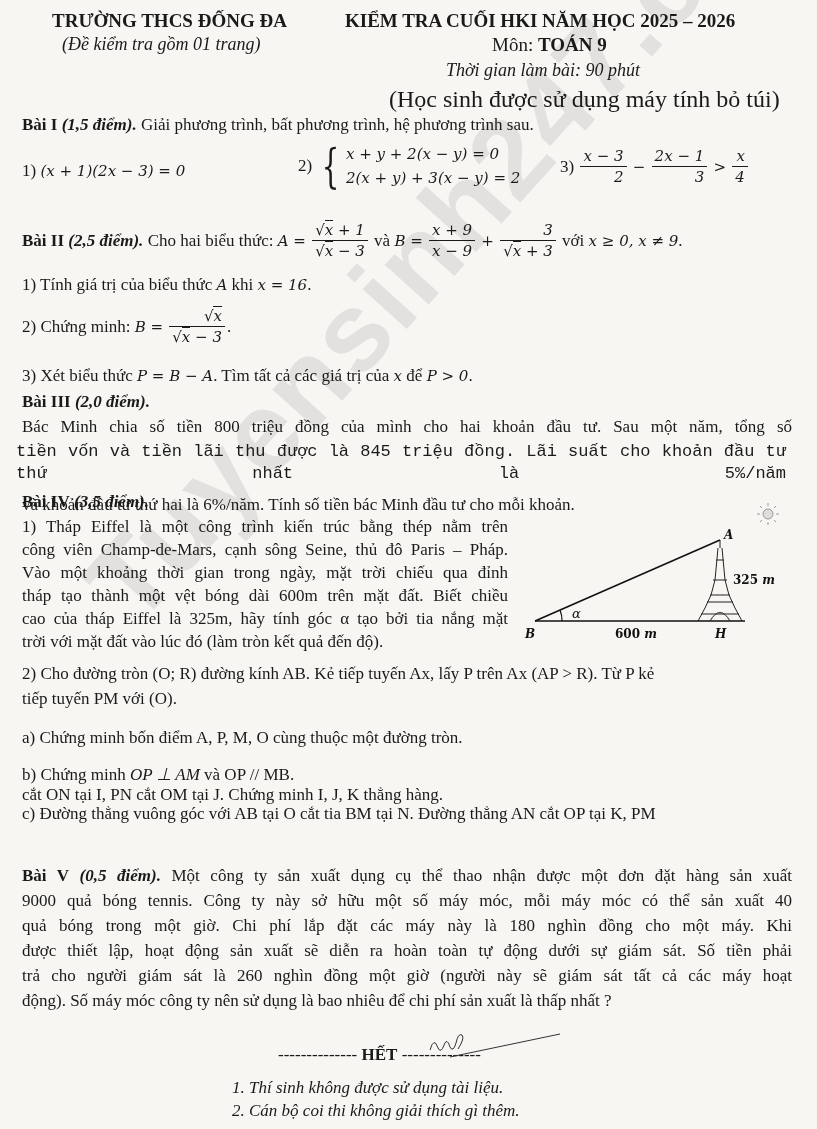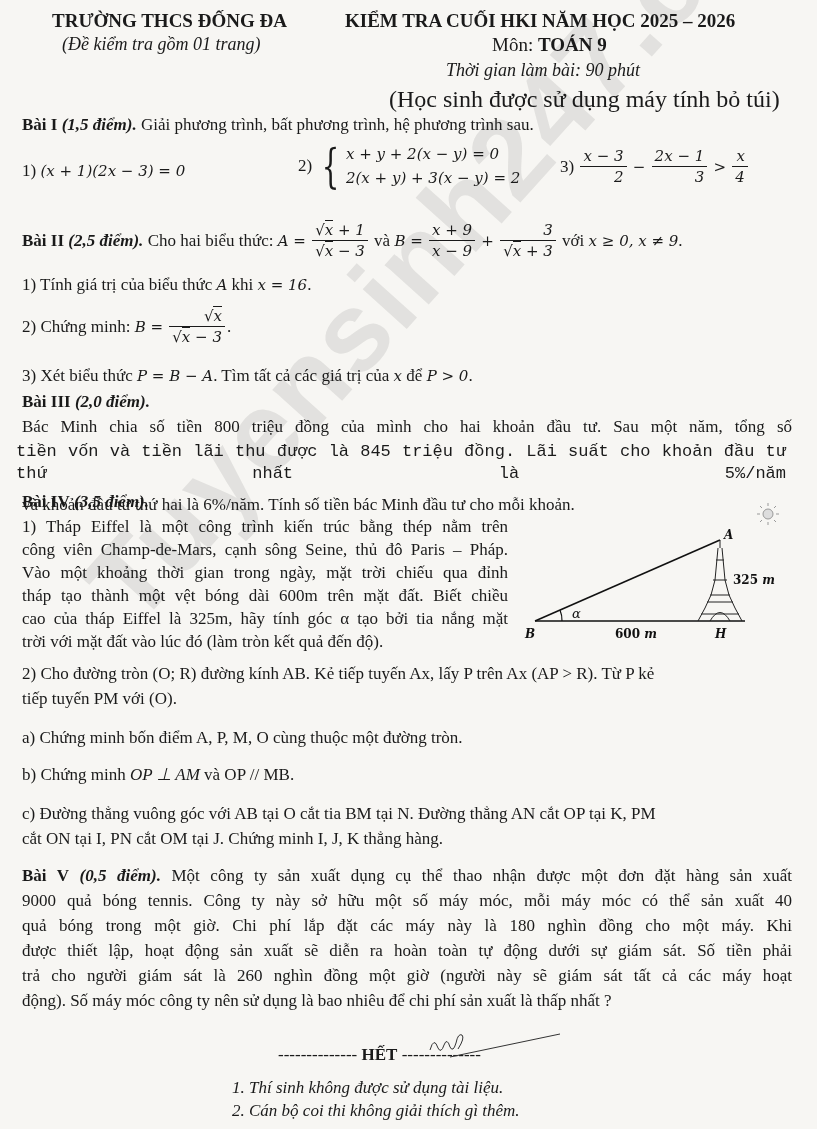--- a/index.html
+++ b/index.html
@@ -183,21 +183,21 @@
 
   <div class="abs line" style="left:22px; top:663px;">2) Cho đường tròn (O; R) đường kính AB. Kẻ tiếp tuyến Ax, lấy P trên Ax (AP &gt; R). Từ P kẻ</div>
   <div class="abs line" style="left:22px; top:688px;">tiếp tuyến PM với (O).</div>
   <div class="abs line" style="left:22px; top:727px;">a) Chứng minh bốn điểm A, P, M, O cùng thuộc một đường tròn.</div>
   <div class="abs line" style="left:22px; top:764px;">
     <span>b) Chứng minh </span>
     <span class="math" style="font-family:'Liberation Serif', serif; font-size:17px;">OP ⊥ AM</span>
     <span> và OP // MB.</span>
   </div>
   <div class="abs line" style="left:22px; top:803px;">c) Đường thẳng vuông góc với AB tại O cắt tia BM tại N. Đường thẳng AN cắt OP tại K, PM</div>
-  <div class="abs line" style="left:22px; top:828px;">cắt ON tại I, PN cắt OM tại J. Chứng minh I, J, K thẳng hàng.</div>
+  <div class="abs line" style="left:22px; top:784px;">cắt ON tại I, PN cắt OM tại J. Chứng minh I, J, K thẳng hàng.</div>
 
   <div class="abs line justify" style="left:22px; top:865px; width:770px;">
     <span class="b">Bài V</span>
     <span class="b i">(0,5 điểm).</span>
     <span>Một công ty sản xuất dụng cụ thể thao nhận được một đơn đặt hàng sản xuất</span>
   </div>
   <div class="abs line justify" style="left:22px; top:890px; width:770px;">9000 quả bóng tennis. Công ty này sở hữu một số máy móc, mỗi máy móc có thể sản xuất 40</div>
   <div class="abs line justify" style="left:22px; top:915px; width:770px;">quả bóng trong một giờ. Chi phí lắp đặt các máy này là 180 nghìn đồng cho một máy. Khi</div>
   <div class="abs line justify" style="left:22px; top:940px; width:770px;">được thiết lập, hoạt động sản xuất sẽ diễn ra hoàn toàn tự động dưới sự giám sát. Số tiền phải</div>
   <div class="abs line justify" style="left:22px; top:965px; width:770px;">trả cho người giám sát là 260 nghìn đồng một giờ (người này sẽ giám sát tất cả các máy hoạt</div>

